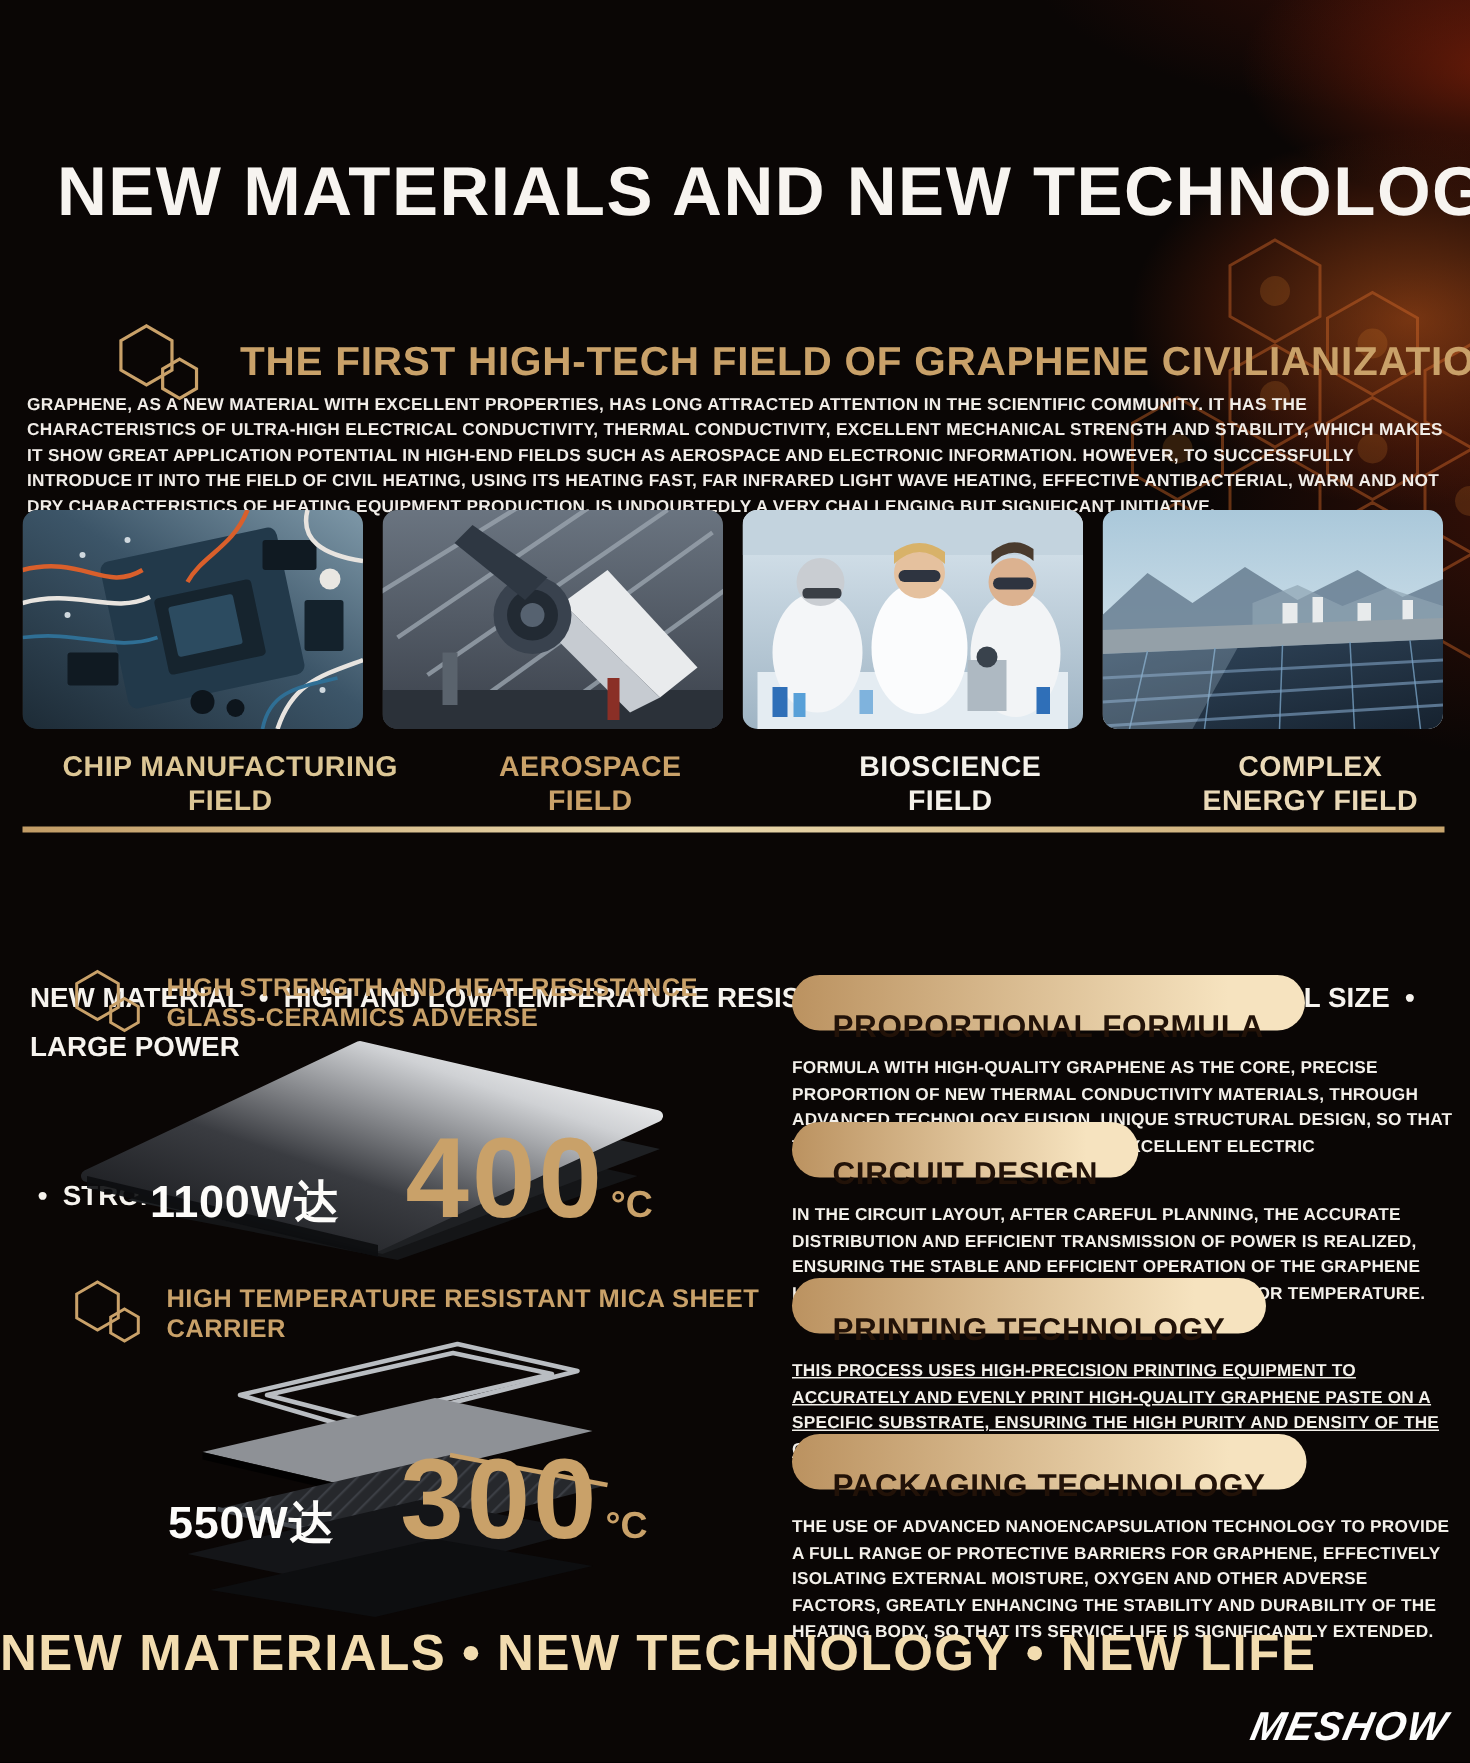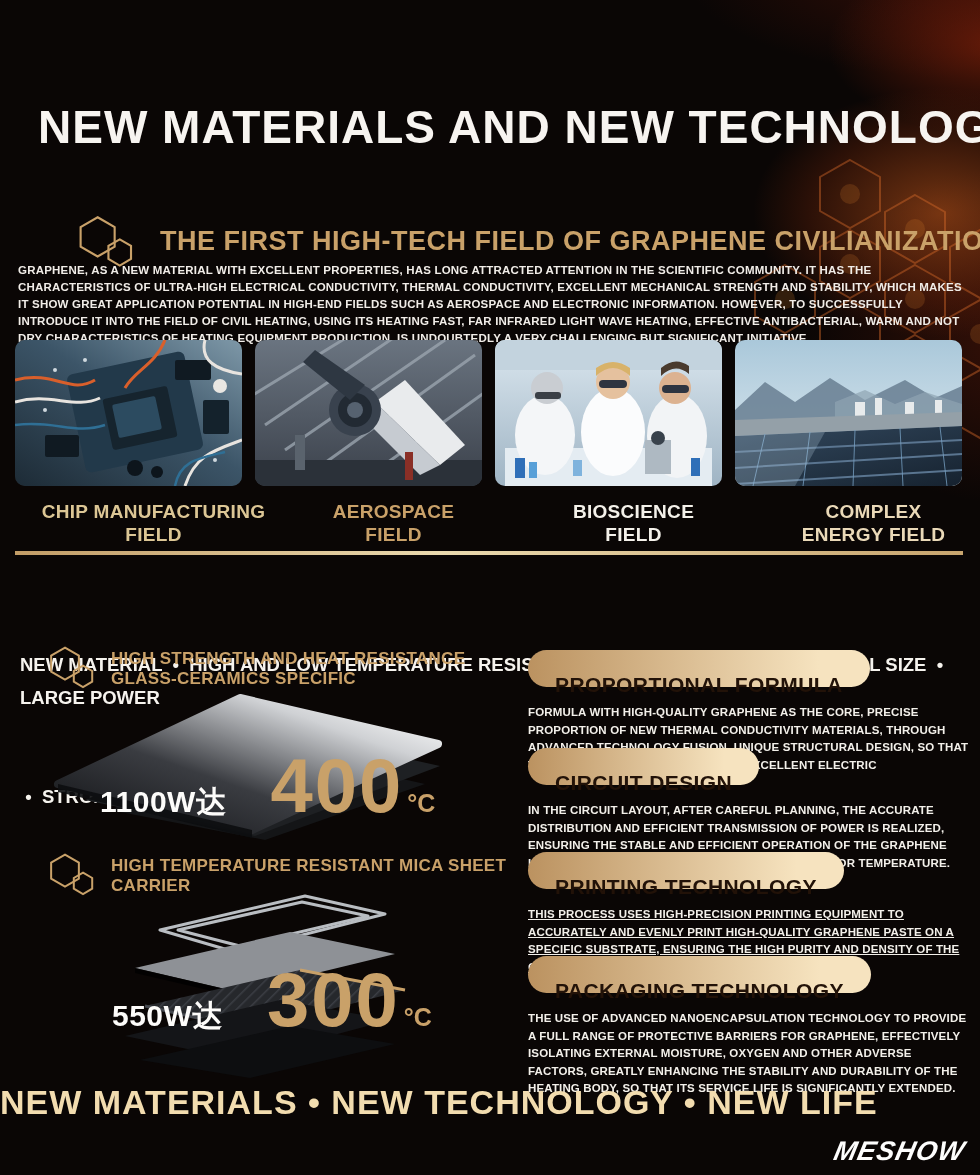--- a/index.html
+++ b/index.html
@@ -314,21 +314,21 @@
 
   <div class="carrier-head ch1">
     <svg class="hex-icon" width="52" height="44" viewBox="0 0 78 66">
       <g fill="none" stroke="#c9a169" stroke-width="3">
         <polygon points="30,4 50.8,16 50.8,40 30,52 9.2,40 9.2,16"></polygon>
         <polygon points="57,31 70.8,39 70.8,55 57,63 43.2,55 43.2,39"></polygon>
       </g>
     </svg>
     <div class="txt">
       <div>HIGH STRENGTH AND HEAT RESISTANCE</div>
-      <div>GLASS-CERAMICS SPECIFIC</div>
+      <div>GLASS-CERAMICS ADVERSE</div>
     </div>
   </div>
 
   <div class="carrier-art art1">
     <svg width="430" height="155" viewBox="0 0 430 155">
       <defs>
         <linearGradient id="glass" x1="0" y1="1" x2="1" y2="0">
           <stop offset="0" stop-color="#101114"></stop>
             <stop offset=".4" stop-color="#3a3c41"></stop>
           <stop offset=".75" stop-color="#cfd1d4"></stop>

